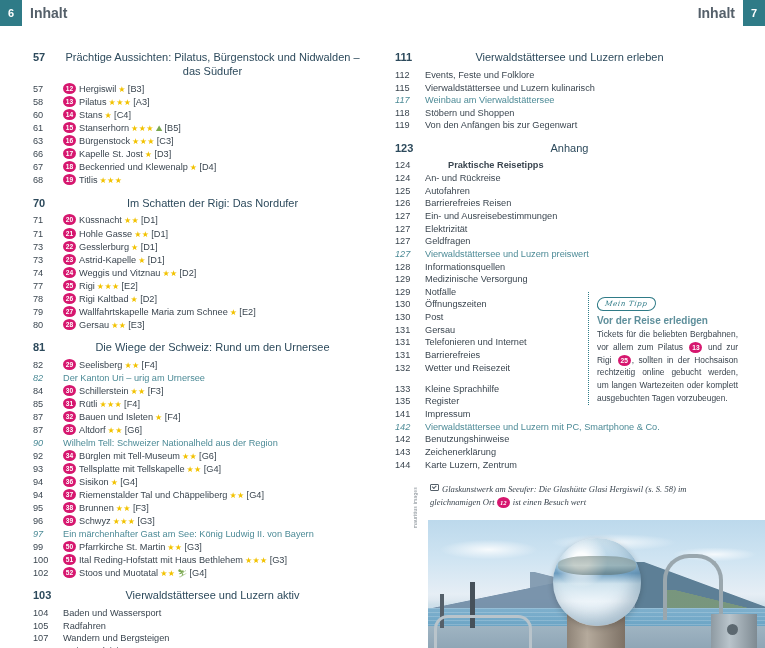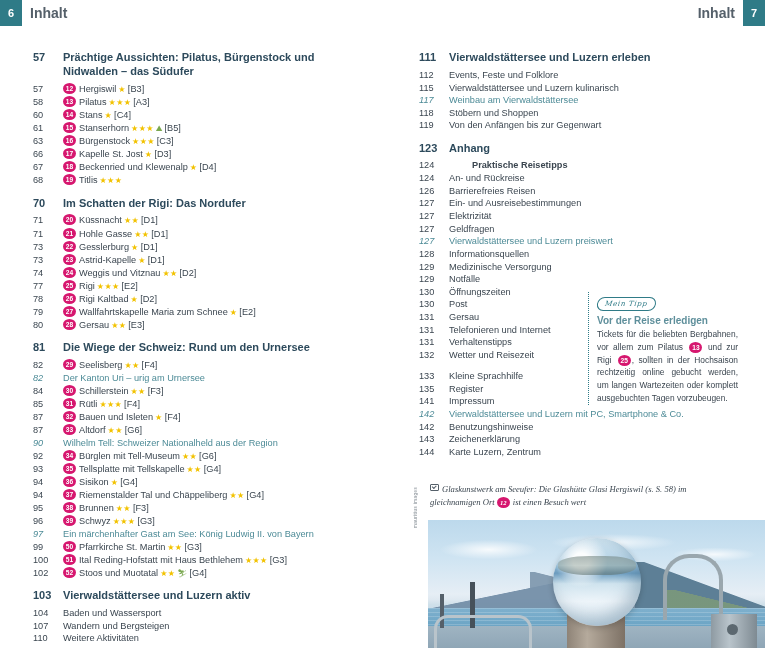--- a/index.html
+++ b/index.html
@@ -23,21 +23,21 @@
     font-size:11px;font-weight:bold;
   }
   .head-label{
     font-size:14px;color:#55606a;font-weight:bold;
     padding:0 8px;
   }
 
   
   .col{position:absolute;top:46px;}
   .col-left{left:32px;width:330px;}
-  .col-right{left:418px;width:320px;}
+  .col-right{left:394px;width:320px;}
 
   
   .grp{margin-bottom:9px;}
   .row{
     display:flex;
     align-items:baseline;
     line-height:1.32;
     margin-bottom:0.5px;
   }
   .pg{
@@ -45,21 +45,21 @@
     text-align:left;
     font-size:9.2px;
     color:#3b4650;
     padding-left:1px;
   }
   .txt{font-size:9.2px;color:#3b4650;flex:1;}
 
   
   .row.chapter{margin-top:4px;margin-bottom:4px;}
   .row.chapter .pg{font-size:11px;font-weight:bold;color:#2d4a5c;flex:0 0 30px;}
-  .row.chapter .txt{font-size:11px;font-weight:bold;color:#2d4a5c;}
+  .row.chapter .txt{font-size:11px;font-weight:normal;color:#2d4a5c;text-align:center;}
 
   
   .row.chapter .txt.multiline{line-height:1.26;}
 
   
   .row.sub .txt{font-weight:bold;padding-left:23px;}
 
   
   .row.feat .pg{font-style:italic;color:#4d8b97;}
   .row.feat .txt{color:#4d8b97;}
@@ -408,20 +408,24 @@
     <div class="grp">
       <div class="row chapter">
         <div class="pg">103</div>
         <div class="txt multiline">Vierwaldstättersee und Luzern aktiv</div>
       </div>
       <div class="row">
         <div class="pg">104</div>
         <div class="txt">Baden und Wassersport</div>
       </div>
       <div class="row">
+        <div class="pg">105</div>
+        <div class="txt">Radfahren</div>
+      </div>
+      <div class="row">
         <div class="pg">107</div>
         <div class="txt">Wandern und Bergsteigen</div>
       </div>
       <div class="row">
         <div class="pg">110</div>
         <div class="txt">Weitere Aktivitäten</div>
       </div>
     </div>
   </div>
 <div class="col col-right" id="col-right">
@@ -458,20 +462,24 @@
       </div>
       <div class="row sub">
         <div class="pg">124</div>
         <div class="txt">Praktische Reisetipps</div>
       </div>
       <div class="row">
         <div class="pg">124</div>
         <div class="txt">An- und Rückreise</div>
       </div>
       <div class="row">
+        <div class="pg">125</div>
+        <div class="txt">Autofahren</div>
+      </div>
+      <div class="row">
         <div class="pg">126</div>
         <div class="txt">Barrierefreies Reisen</div>
       </div>
       <div class="row">
         <div class="pg">127</div>
         <div class="txt">Ein- und Ausreisebestimmungen</div>
       </div>
       <div class="row">
         <div class="pg">127</div>
         <div class="txt">Elektrizität</div>
@@ -507,21 +515,21 @@
       <div class="row">
         <div class="pg">131</div>
         <div class="txt">Gersau</div>
       </div>
       <div class="row">
         <div class="pg">131</div>
         <div class="txt">Telefonieren und Internet</div>
       </div>
       <div class="row">
         <div class="pg">131</div>
-        <div class="txt">Verhaltenstipps</div>
+        <div class="txt">Barrierefreies</div>
       </div>
       <div class="row">
         <div class="pg">132</div>
         <div class="txt">Wetter und Reisezeit</div>
       </div>
       <div class="row" style="height: 8px;">
         <div class="pg"></div>
         <div class="txt"></div>
       </div>
       <div class="row">

